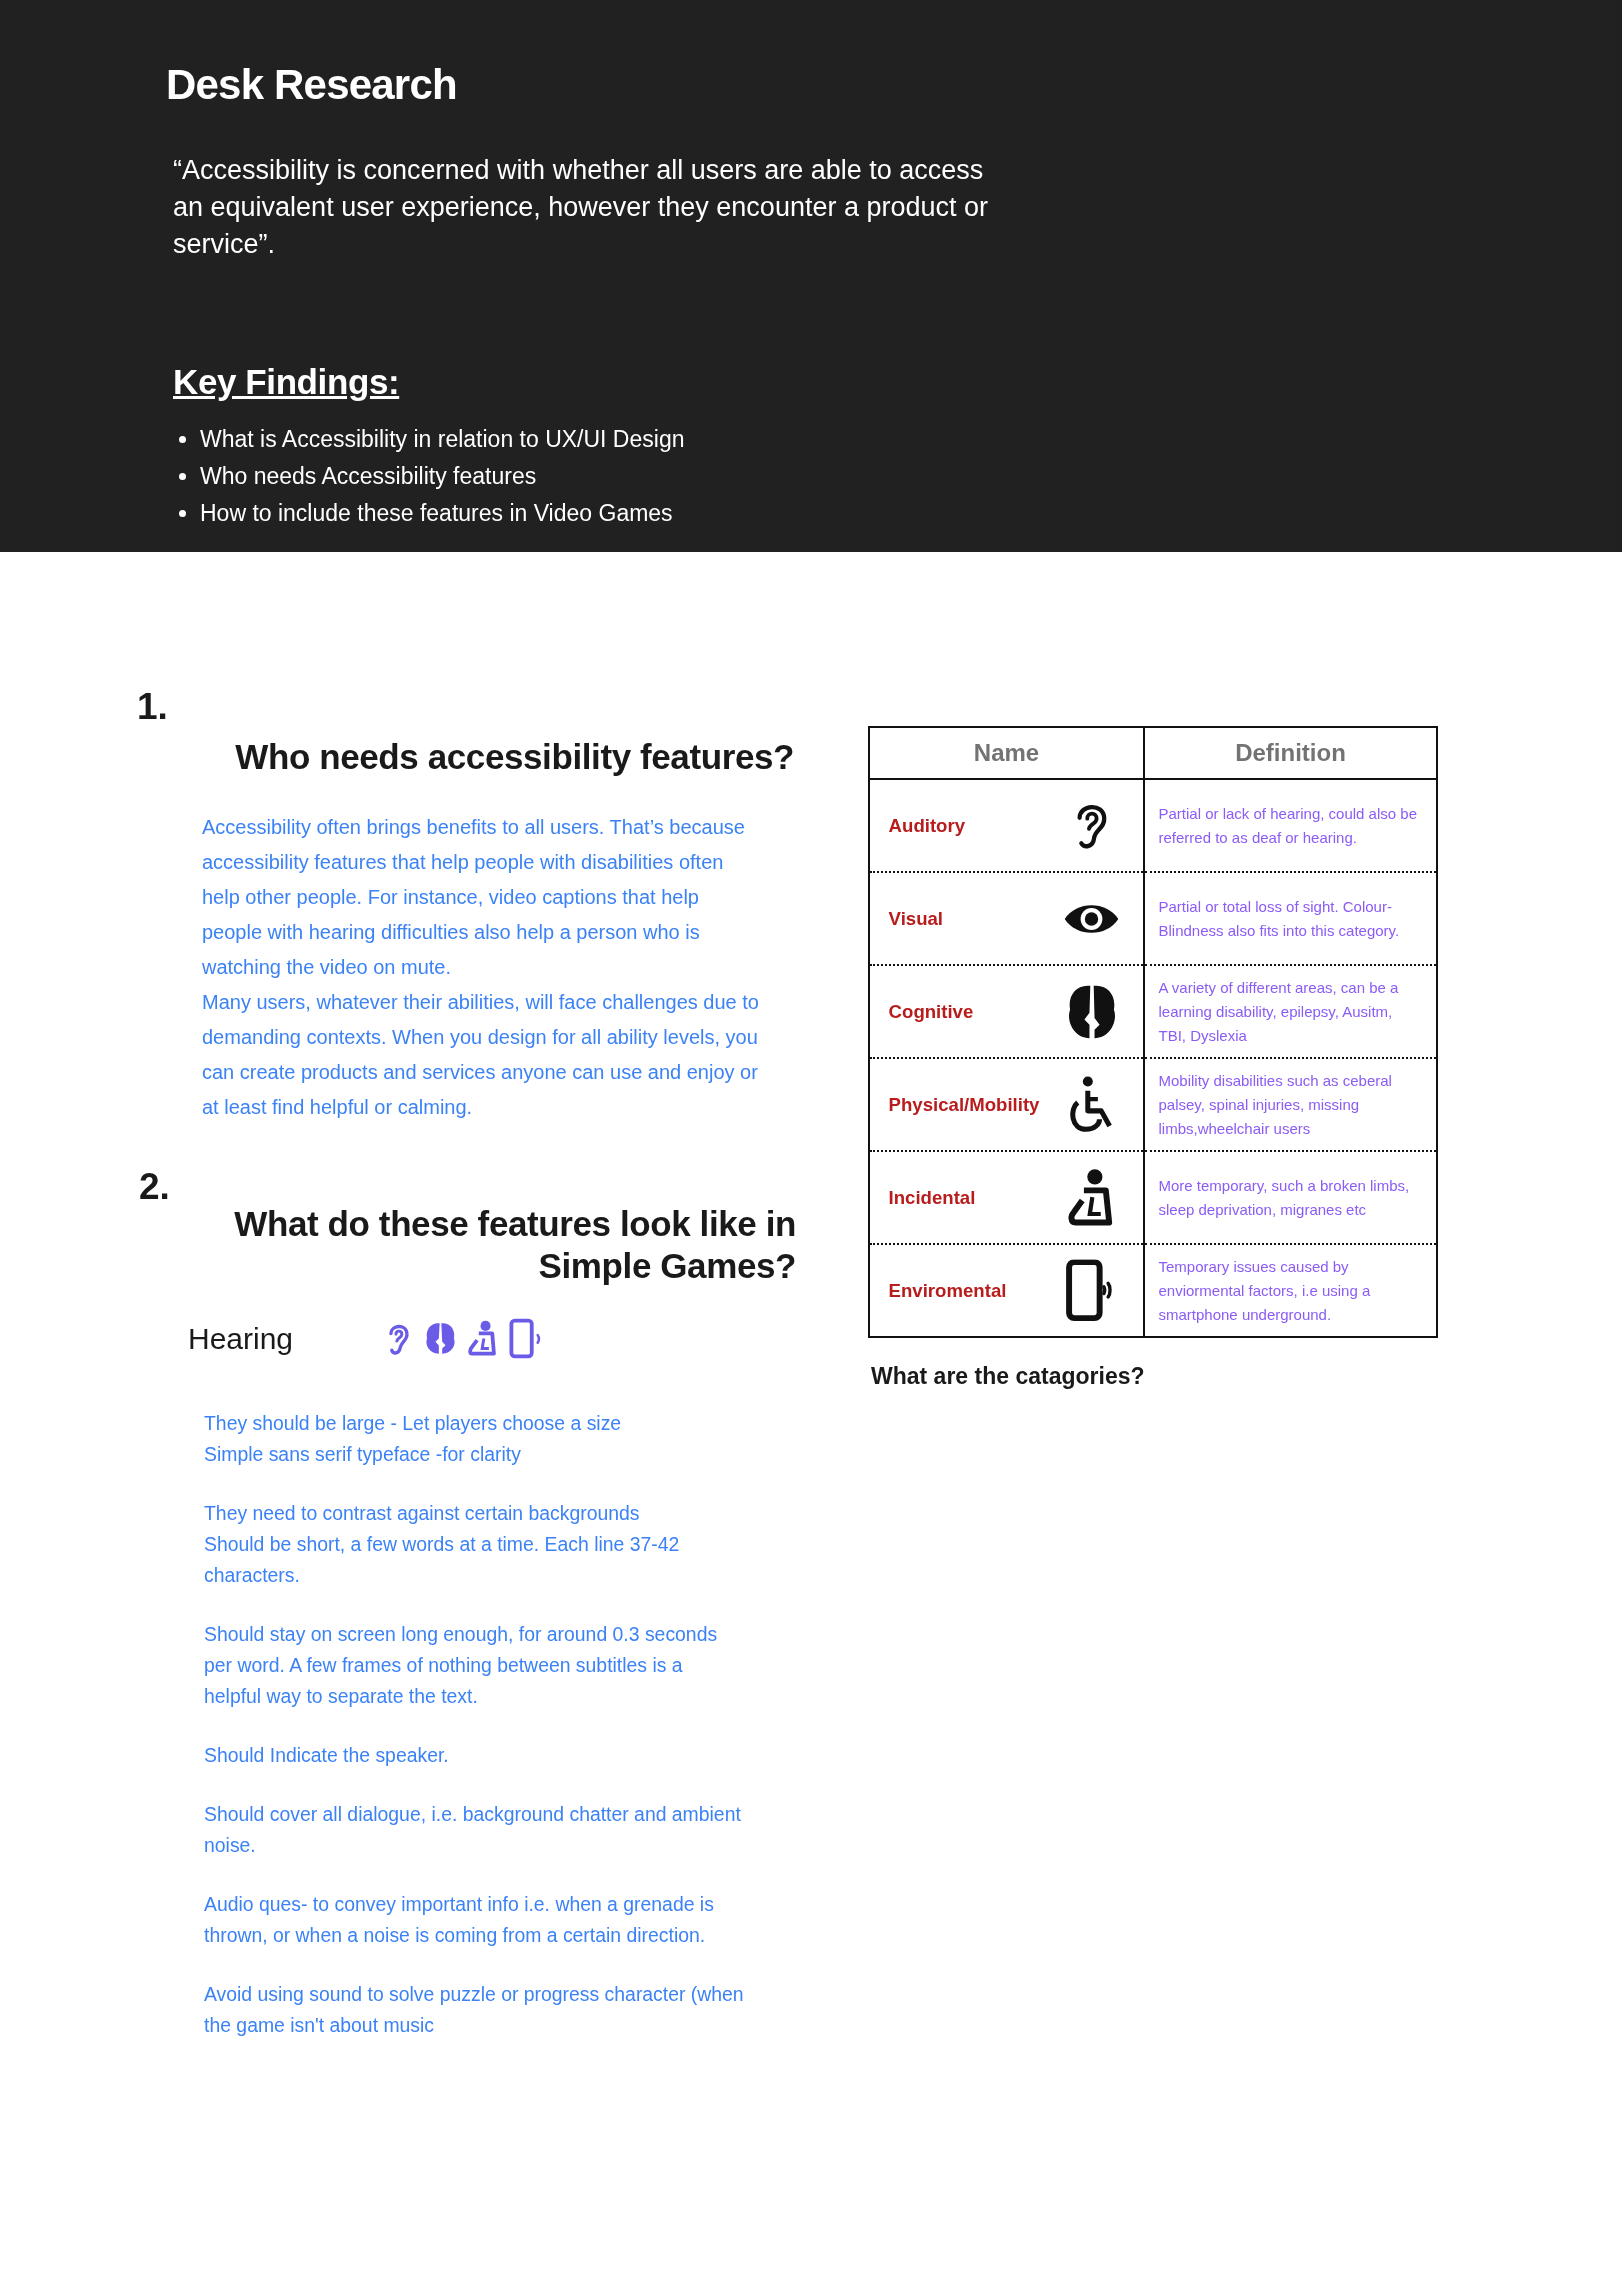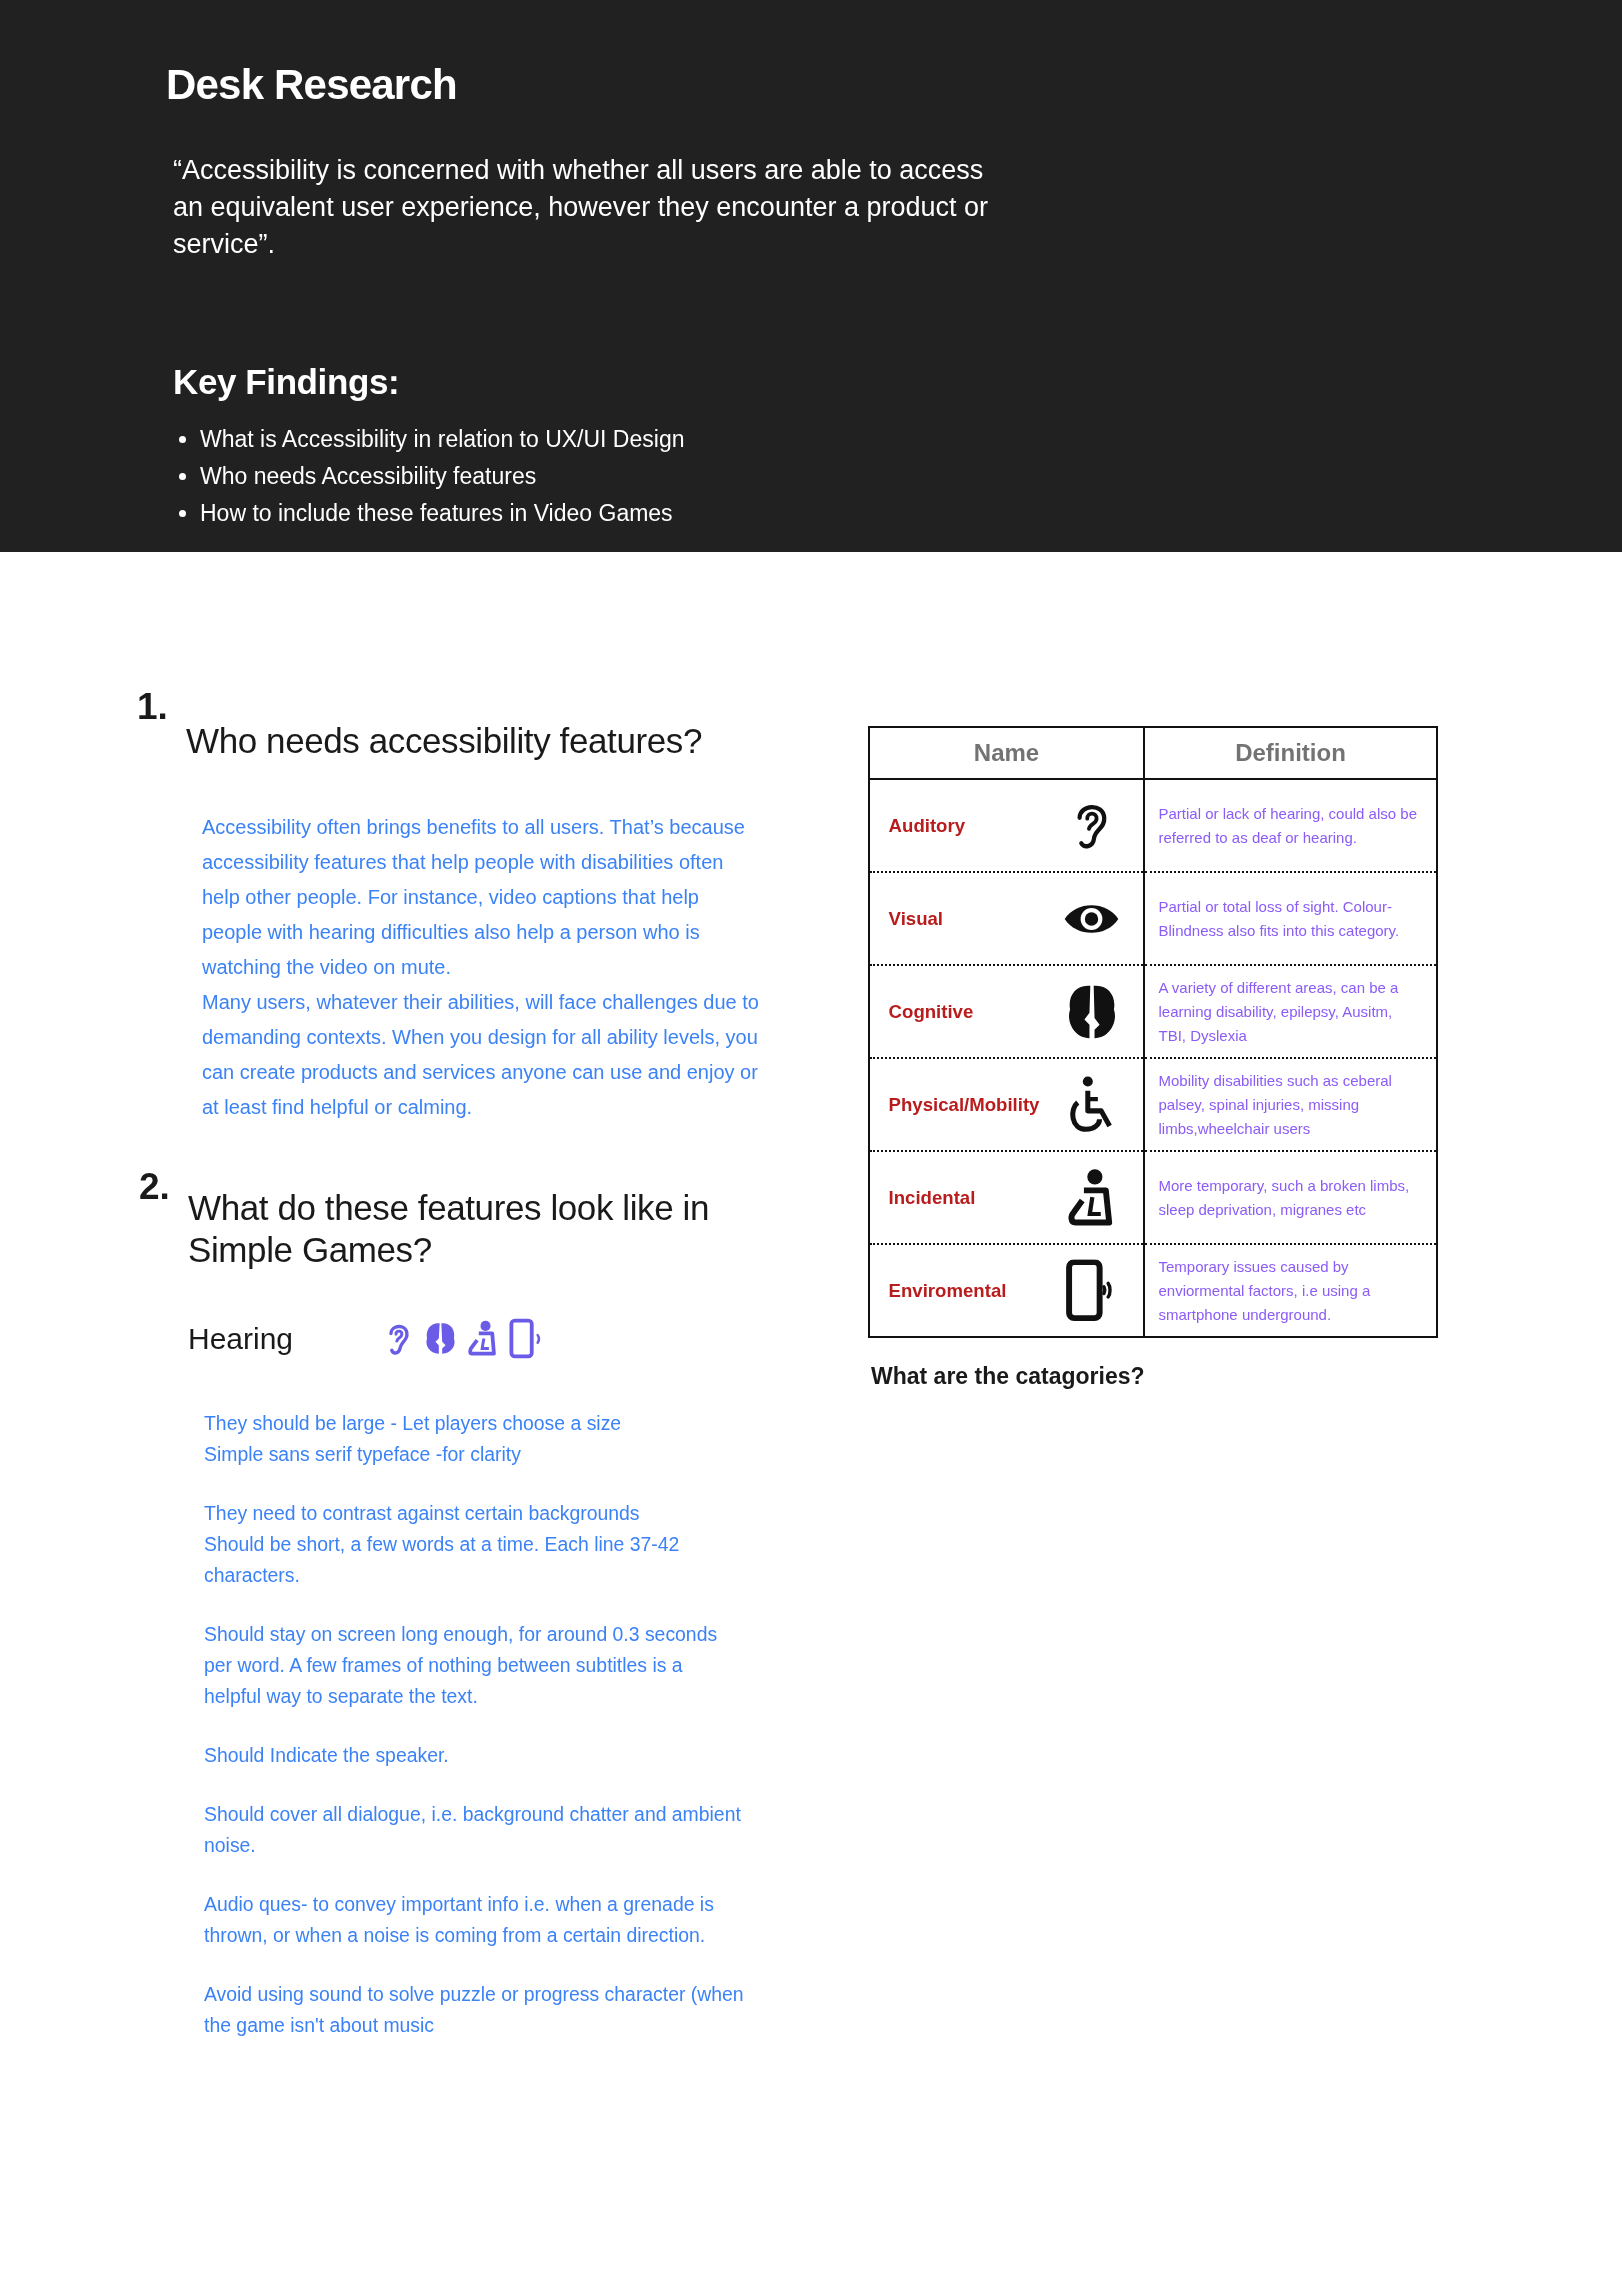--- a/index.html
+++ b/index.html
@@ -16,32 +16,32 @@
   .hero h1 {
     position: absolute; left: 166px; top: 61px; margin: 0;
     font-size: 42px; font-weight: 700; letter-spacing: -0.8px;
   }
   .hero .quote {
     position: absolute; left: 173px; top: 152px; width: 828px; margin: 0;
     font-size: 27px; line-height: 37px; font-weight: 400;
   }
   .hero h2 {
     position: absolute; left: 173px; top: 362px; margin: 0;
-    font-size: 35px; font-weight: 700; letter-spacing: -0.4px;
+    font-size: 35px; font-weight: 700; letter-spacing: -0.4px; text-decoration: underline;
   }
   .hero ul {
     position: absolute; left: 173px; top: 421px; margin: 0; padding: 0 0 0 27px;
     font-size: 23px; line-height: 37px;
   }
   .hero li { margin: 0; }
 
   .num { position: absolute; font-size: 37px; font-weight: 700; }
   .sec-title {
-    position: absolute; margin: 0; font-size: 35px; font-weight: 400;
-    letter-spacing: -0.4px; line-height: 42px; color: #1a1a1a;
+    position: absolute; margin: 16px; font-size: 35px; font-weight: 700;
+    letter-spacing: -0.4px; line-height: 42px; color: #1a1a1a; text-align: right;
   }
   .body-text {
     position: absolute; margin: 16px; font-size: 20px; line-height: 35px; color: #3b82f6;
   }
   .body-text p { margin: 0; }
   .body-text p + p { margin-top: 0; }
   .gap { height: 28px; }
 
   .hearing-row { position: absolute; left: 188px; top: 1318px; display: flex; align-items: center; gap: 44px; }
   .hearing-label { font-size: 30px; font-weight: 400; color: #1a1a1a; margin-right: 47px; }

